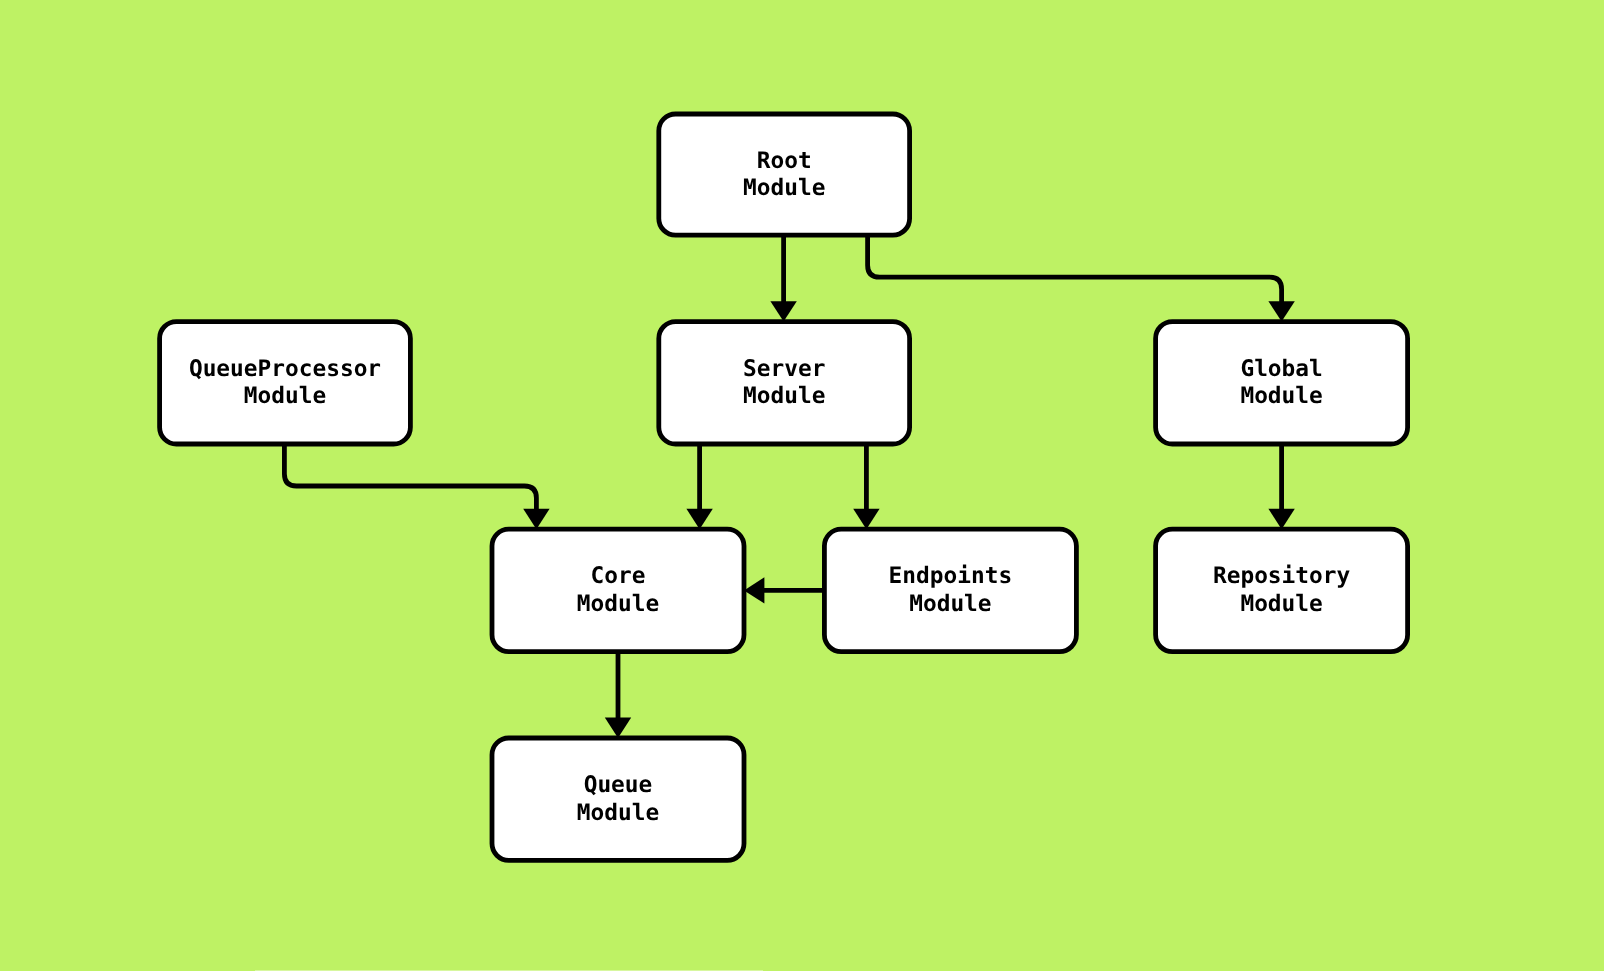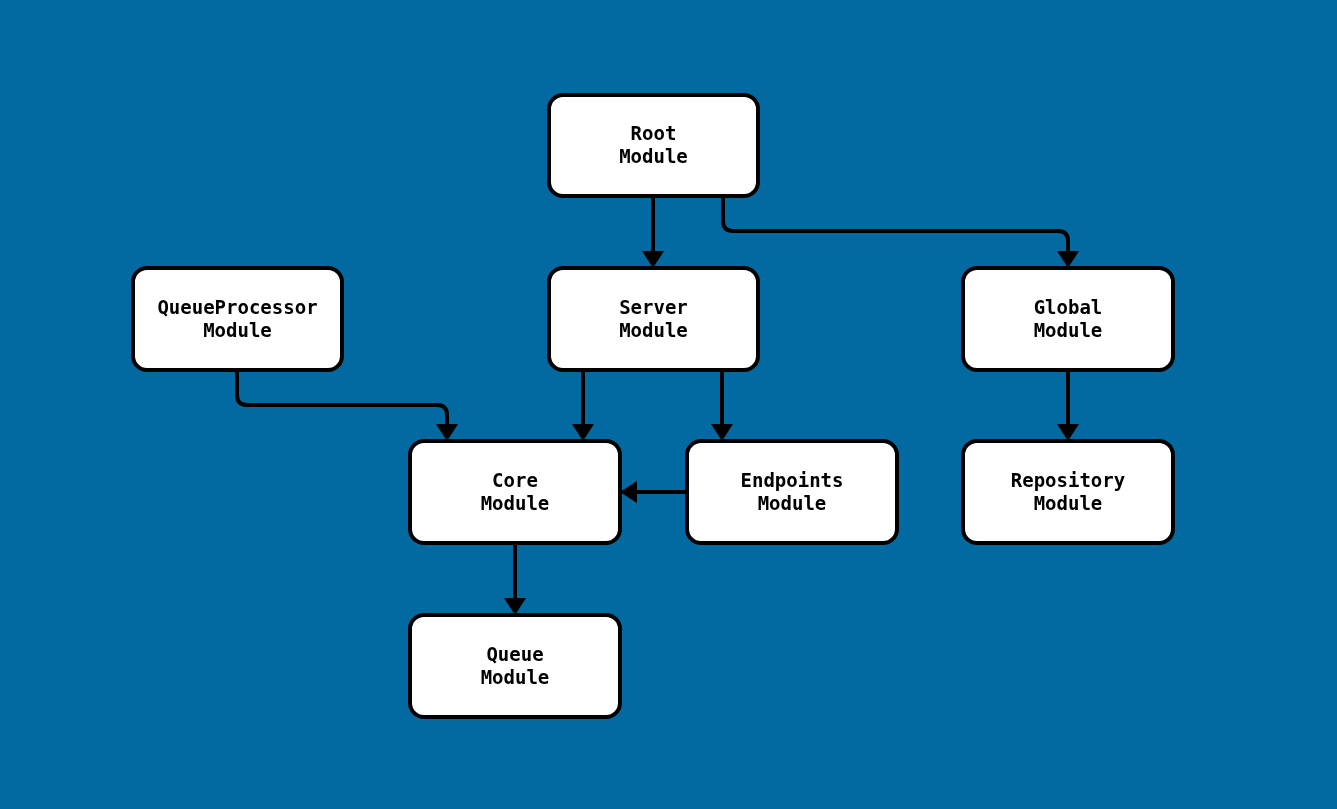--- a/index.html
+++ b/index.html
@@ -11,21 +11,21 @@
   body {
     width: 1337px;
     height: 809px;
     overflow: hidden;
     font-family: "DejaVu Sans Mono", "Liberation Mono", monospace;
   }
   #diagram-root {
     position: relative;
     width: 1337px;
     height: 809px;
-    background: #0369a1;
+    background: #bef264;
   }
   svg#diagram-canvas {
     display: block;
     width: 1337px;
     height: 809px;
   }
   .node-box {
     fill: #ffffff;
     stroke: #000000;
     stroke-width: 4;

